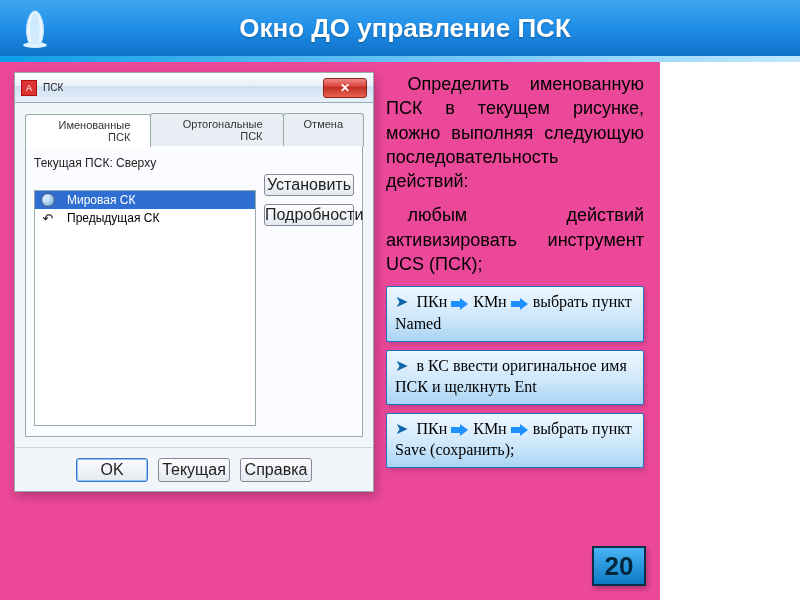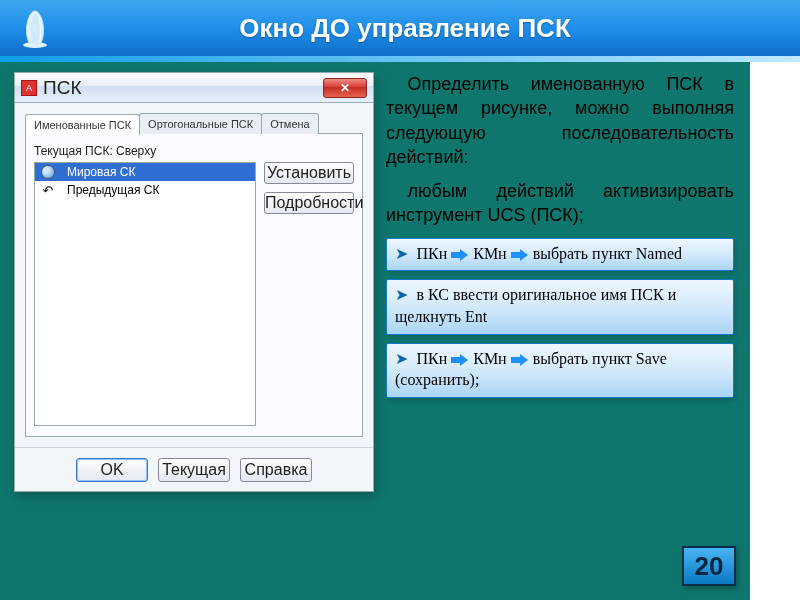--- a/index.html
+++ b/index.html
@@ -5,24 +5,24 @@
   * { box-sizing: border-box; margin: 0; padding: 0; }
   body {
     font-family: Arial, sans-serif;
     width: 800px;
     height: 600px;
     background: #fff;
     overflow: hidden;
     position: relative;
   }
   .slide {
-    width: 750px;
+    width: 660px;
     height: 600px;
     position: relative;
-    background: #0f766e;
+    background: #ec4899;
   }
   .header-bar {
     width: 800px;
     height: 56px;
     background: linear-gradient(to bottom, #3ea7f0 0%, #1f8ee8 50%, #0f70c8 100%);
     display: flex;
     align-items: center;
     position: relative;
   }
   .header-bar::after{
@@ -83,21 +83,21 @@
     gap:6px;
   }
   .dlg-icon{
     width:16px;height:16px;
     background:#d33;
     border:1px solid #a11;
     font-size:9px;
     color:#fff;
     display:flex;align-items:center;justify-content:center;
   }
-  .dlg-title{ font-size:19px; color:#222; }
+  .dlg-title{ font-size:10px; color:#222; }
   .dlg-close{
     margin-left:auto;
     width:44px;height:20px;
     border-radius:3px;
     background: linear-gradient(to bottom,#f08a87,#d63c30 45%,#c12f24 46%,#e9634f);
     border:1px solid #8b241c;
     display:flex;align-items:center;justify-content:center;
     color:#fff;font-size:12px;font-weight:bold;
   }
   .dlg-body{
@@ -106,46 +106,47 @@
     display:flex;
     flex-direction:column;
   }
   .tabs{
     display:flex;
     position:relative;
     z-index:2;
   }
   .tab{
     font-size:11px;
-    padding:4px 8px;
+    padding:4px 20px;
     border:1px solid #9aa;
     border-bottom:none;
     background:#e9eef4;
     margin-right:-1px;
     border-radius:3px 3px 0 0;
     color:#333;
+    text-align:right;
   }
   .tab.active{
     background:#fff;
     position:relative;
     top:1px;
   }
   .tabpanel{
     border:1px solid #9aa;
     background:#fafcff;
     flex:1;
     margin-top:-1px;
     padding:10px 8px;
     display:flex;
     gap:8px;
     position:relative;
   }
   .panel-left{ flex:1; display:flex; flex-direction:column; }
   .panel-right{ width:90px; display:flex; flex-direction:column; gap:8px; padding-top:18px;}
-  .current-label{ font-size:12px; color:#222; margin-bottom:4px; }
+  .current-label{ font-size:12px; color:#222; margin-bottom:20px; }
   .listbox{
     flex:1;
     background:#fff;
     border:1px solid #9aa;
     overflow:hidden;
   }
   .listrow{
     display:flex;align-items:center;gap:12px;
     font-size:12px;
     padding:2px 6px;

